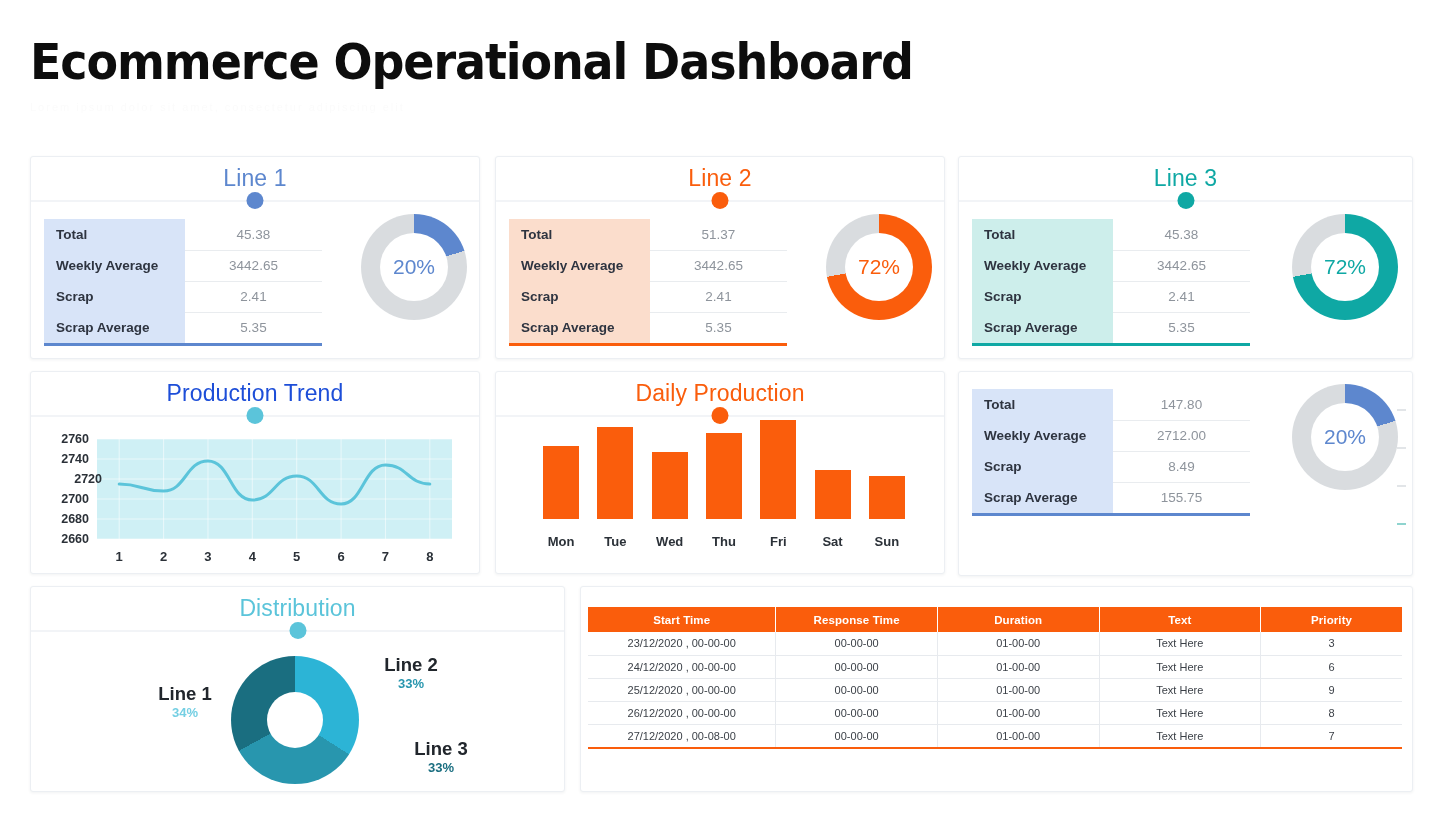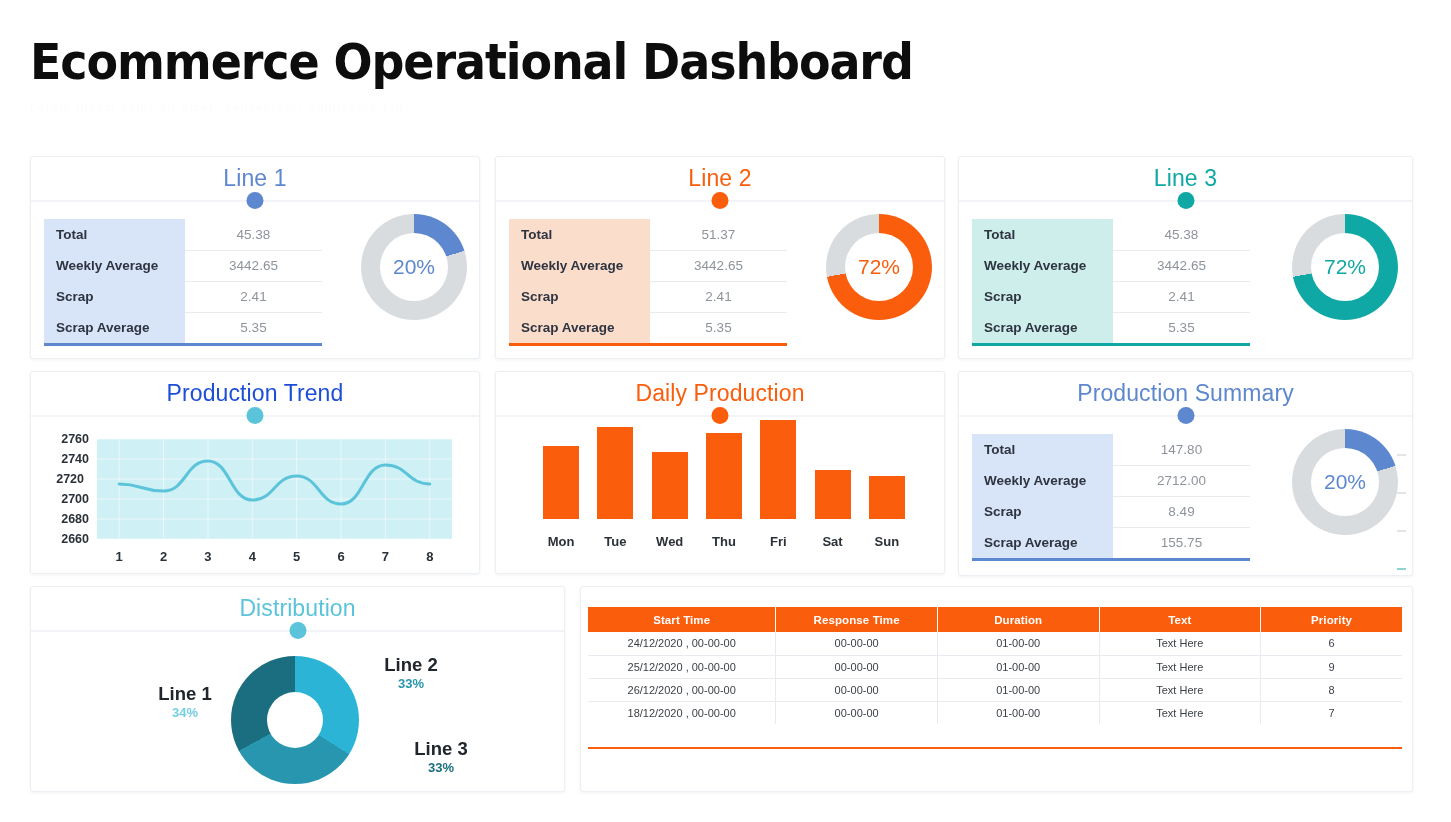--- a/index.html
+++ b/index.html
@@ -269,21 +269,21 @@
             <line x1="221.3125" x2="221.3125" y1="22" y2="122" stroke="#ffffff" stroke-width="1" opacity=".55"></line>
             <line x1="265.6875" x2="265.6875" y1="22" y2="122" stroke="#ffffff" stroke-width="1" opacity=".55"></line>
             <line x1="310.0625" x2="310.0625" y1="22" y2="122" stroke="#ffffff" stroke-width="1" opacity=".55"></line>
             <line x1="354.4375" x2="354.4375" y1="22" y2="122" stroke="#ffffff" stroke-width="1" opacity=".55"></line>
             <line x1="398.8125" x2="398.8125" y1="22" y2="122" stroke="#ffffff" stroke-width="1" opacity=".55"></line>
             <path d="M88.1875,67 C110.375,67 110.375,74 132.5625,74 C154.75,74 154.75,44 176.9375,44 C199.125,44 199.125,83 221.3125,83 C243.5,83 243.5,59 265.6875,59 C287.875,59 287.875,87 310.0625,87 C332.25,87 332.25,48 354.4375,48 C376.625,48 376.625,67 398.8125,67" fill="none" stroke="#5bc4da" stroke-width="3" stroke-linecap="round"></path>
           </svg>
           <div class="trend-ylabel" style="top: 122px; right: 390px;">2660</div>
           <div class="trend-ylabel" style="top: 102px; right: 390px;">2680</div>
           <div class="trend-ylabel" style="top: 82px; right: 390px;">2700</div>
-          <div class="trend-ylabel" style="top: 62px; right: 395px;">2720</div>
+          <div class="trend-ylabel" style="top: 62px; right: 377px;">2720</div>
           <div class="trend-ylabel" style="top: 42px; right: 390px;">2740</div>
           <div class="trend-ylabel" style="top: 22px; right: 390px;">2760</div>
           <div class="trend-xlabel" style="left: 88.1875px; top: 132px;">1</div>
           <div class="trend-xlabel" style="left: 132.562px; top: 132px;">2</div>
           <div class="trend-xlabel" style="left: 176.938px; top: 132px;">3</div>
           <div class="trend-xlabel" style="left: 221.312px; top: 132px;">4</div>
           <div class="trend-xlabel" style="left: 265.688px; top: 132px;">5</div>
           <div class="trend-xlabel" style="left: 310.062px; top: 132px;">6</div>
           <div class="trend-xlabel" style="left: 354.438px; top: 132px;">7</div>
           <div class="trend-xlabel" style="left: 398.812px; top: 132px;">8</div>
@@ -310,24 +310,20 @@
           <div class="bar-label" style="left: 282.286px;">Fri</div>
           <div class="bar" style="left: 318.571px; width: 36px; height: 48.6px; background: rgb(250, 93, 12);"></div>
           <div class="bar-label" style="left: 336.571px;">Sat</div>
           <div class="bar" style="left: 372.857px; width: 36px; height: 43.2px; background: rgb(250, 93, 12);"></div>
           <div class="bar-label" style="left: 390.857px;">Sun</div>
         </div>
     </div>
   </div>
 
   <div class="card" id="card-summary" style="left:958px; top:371px; width:455px; height:205px;">
-    <div class="card-head">
-      <span class="card-title" style="color: rgb(93, 135, 206);">Production Summary</span>
-      <span class="card-dot" style="background: rgb(93, 135, 206);"></span>
-    </div>
     <div class="card-body">
       <table class="metrics">
           <tbody>
         <tr>
           <td class="k" style="background: rgb(216, 228, 248);">Total</td>
           <td class="v">147.80</td>
         </tr>
         <tr>
           <td class="k" style="background: rgb(216, 228, 248);">Weekly Average</td>
           <td class="v">2712.00</td>
@@ -386,20 +382,27 @@
             <tr id="events-head">
               <th style="width: 186px;">Start Time</th>
               <th style="width: 160px;">Response Time</th>
               <th style="width: 160px;">Duration</th>
               <th style="width: 160px;">Text</th>
               <th style="width: 140px;">Priority</th>
             </tr>
           </thead>
         <tbody id="events-body">
             <tr>
+              <td>23/12/2020 , 00-00-00</td>
+              <td>00-00-00</td>
+              <td>01-00-00</td>
+              <td>Text Here</td>
+              <td>3</td>
+            </tr>
+            <tr>
               <td>24/12/2020 , 00-00-00</td>
               <td>00-00-00</td>
               <td>01-00-00</td>
               <td>Text Here</td>
               <td>6</td>
             </tr>
             <tr>
               <td>25/12/2020 , 00-00-00</td>
               <td>00-00-00</td>
               <td>01-00-00</td>
@@ -407,21 +410,21 @@
               <td>9</td>
             </tr>
             <tr>
               <td>26/12/2020 , 00-00-00</td>
               <td>00-00-00</td>
               <td>01-00-00</td>
               <td>Text Here</td>
               <td>8</td>
             </tr>
             <tr>
-              <td>18/12/2020 , 00-00-00</td>
+              <td>27/12/2020 , 00-08-00</td>
               <td>00-00-00</td>
               <td>01-00-00</td>
               <td>Text Here</td>
               <td>7</td>
             </tr>
           </tbody>
       </table>
       <div class="events-underline" style="top:160px;"></div>
     </div>
   </div>

